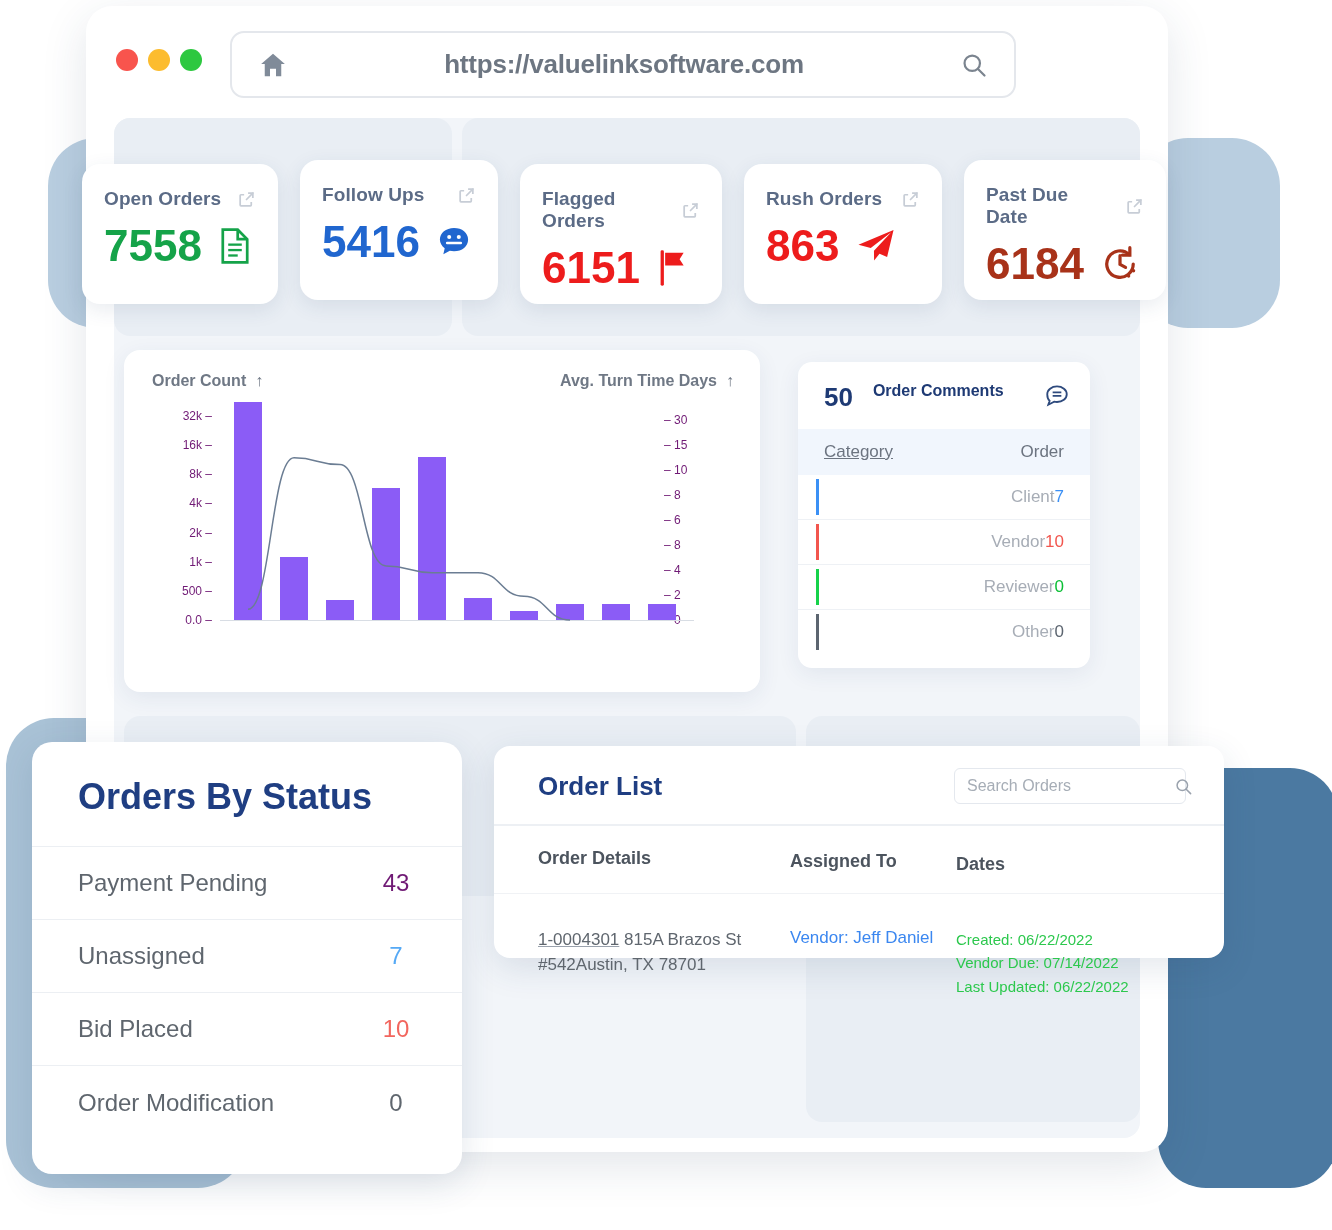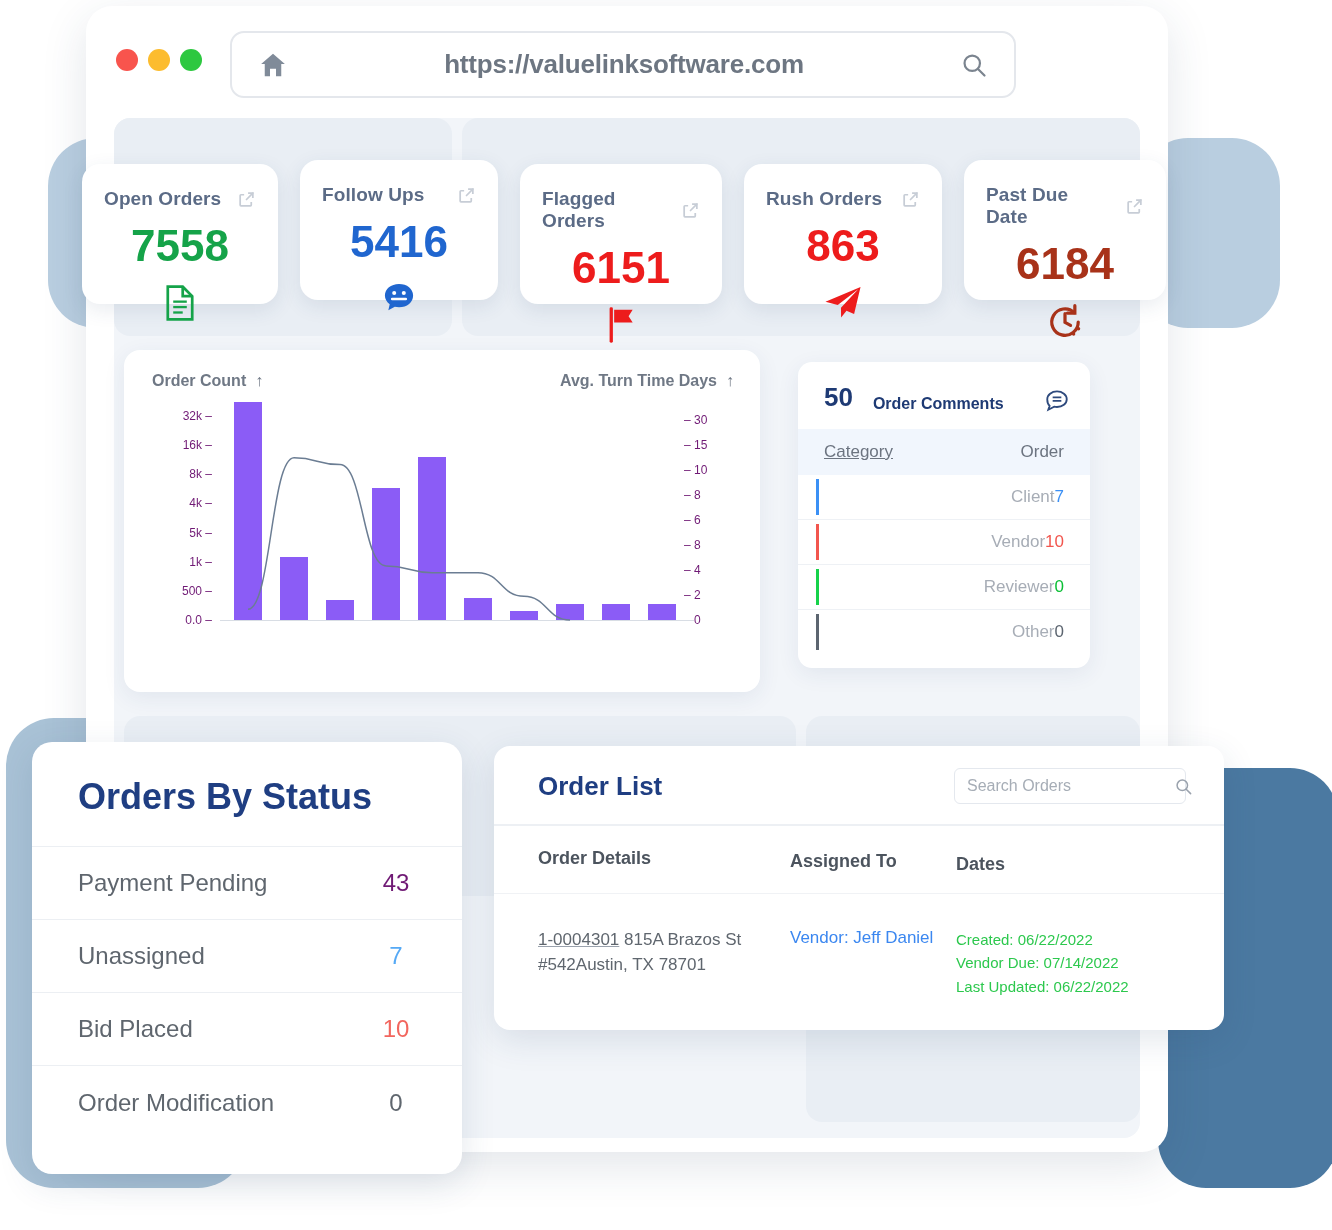--- a/index.html
+++ b/index.html
@@ -69,21 +69,21 @@
   
   .kpi {
     position: absolute; top: 164px; height: 140px;
     background: #fff; border-radius: 18px;
     box-shadow: 0 6px 20px rgba(40,70,110,.10);
     padding: 24px 22px 0 22px;
   }
   .kpi-head { display: flex; align-items: center; justify-content: space-between; }
   .kpi-label { font-size: 19px; font-weight: 700; color: #5b6b86; letter-spacing: .1px; }
   .ext-ico { color: #c7cdd6; display:flex; margin-left: 14px; }
-  .kpi-row { display: flex; align-items: center; gap: 16px; margin-top: 14px; flex-direction: column; }
+  .kpi-row { display: flex; align-items: center; gap: 16px; margin-top: 14px; }
   .kpi-value { font-size: 44px; font-weight: 700; line-height: 1; }
   .kpi-ico { display: flex; align-items: center; }
 
   #kpi0 { left: 82px;  width: 196px; }
   #kpi1 { left: 300px; width: 198px; top: 160px; }
   #kpi2 { left: 520px; width: 202px; top: 164px; }
   #kpi3 { left: 744px; width: 198px; top: 164px; }
   #kpi4 { left: 964px; width: 202px; top: 160px; }
 
   
@@ -98,41 +98,41 @@
     padding: 22px 26px 0 28px;
     font-size: 16px; font-weight: 700; color: #6f7885;
   }
   .chart-head span.up { margin-left: 9px; font-weight: 400; }
   .plot { position: absolute; left: 0; top: 52px; width: 636px; height: 250px; }
   .ytick {
     position: absolute; right: 0; transform: translateY(-50%);
     font-size: 12px; color: #701a75; white-space: nowrap;
   }
   .ytick-l { left: 20px; width: 68px; text-align: right; }
-  .ytick-r { left: 560px; width: 64px; text-align: left; }
+  .ytick-r { left: 540px; width: 64px; text-align: left; }
   .bars { position: absolute; left: 96px; top: 0; width: 466px; height: 218px; }
   .bar {
     position: absolute; bottom: 0; width: 28px;
     background: #8b5cf6;
   }
   .axis-line {
     position: absolute; left: 96px; top: 218px; width: 474px; height: 1.4px;
     background: #d8dde4;
   }
   .line-svg { position: absolute; left: 96px; top: 0; }
 
   
   .oc-card {
     position: absolute; left: 798px; top: 362px;
     width: 292px; height: 306px;
     background: #fff; border-radius: 14px;
     box-shadow: 0 6px 22px rgba(40,70,110,.08);
     overflow: hidden;
   }
-  .oc-head { display: flex; align-items: flex-end; padding: 20px 20px 16px 26px; }
+  .oc-head { display: flex; align-items: flex-start; padding: 20px 20px 16px 26px; }
   .oc-count { font-size: 26px; font-weight: 700; color: #1e3a74; }
   .oc-title { font-size: 16px; font-weight: 700; color: #1e3a74; margin-left: 20px; }
   .oc-chat { margin-left: auto; color: #2e4a7d; display:flex; }
   .oc-colhead {
     display: flex; background: #f1f6fd;
     padding: 13px 26px; font-size: 17px; color: #6c7480;
   }
   .oc-colhead .c1 { flex: 1; text-decoration: underline; }
   .oc-row {
     display: flex; align-items: center;
@@ -163,21 +163,21 @@
     height: 73px; padding: 0 46px;
     border-bottom: 1px solid #eceff3;
   }
   .obs-row:last-child { border-bottom: none; }
   .obs-label { flex: 1; font-size: 24px; color: #5f666e; }
   .obs-val { font-size: 24px; width: 40px; text-align: center; }
 
   
   .ol-card {
     position: absolute; left: 494px; top: 746px;
-    width: 730px; height: 284px;
+    width: 730px; height: 212px;
     background: #fff; border-radius: 16px;
     box-shadow: 0 10px 34px rgba(40,70,110,.13);
   }
   .ol-head {
     display: flex; align-items: center;
     padding: 22px 38px 20px 44px;
     border-bottom: 2px solid #edf0f4;
   }
   .ol-title { font-size: 26px; font-weight: 700; color: #1f3e82; }
   .ol-search {
@@ -375,21 +375,21 @@
         <span>Avg. Turn Time Days</span><span class="up">↑</span>
       </div>
     </div>
 
     <div class="plot">
       <div id="yl">
           <div class="ytick ytick-l" style="top: 14px;">32k  –</div>
           <div class="ytick ytick-l" style="top: 43.1429px;">16k  –</div>
           <div class="ytick ytick-l" style="top: 72.2857px;">8k  –</div>
           <div class="ytick ytick-l" style="top: 101.429px;">4k  –</div>
-          <div class="ytick ytick-l" style="top: 130.571px;">5k  –</div>
+          <div class="ytick ytick-l" style="top: 130.571px;">2k  –</div>
           <div class="ytick ytick-l" style="top: 159.714px;">1k  –</div>
           <div class="ytick ytick-l" style="top: 188.857px;">500  –</div>
           <div class="ytick ytick-l" style="top: 218px;">0.0  –</div>
         </div>
       <div id="yr">
           <div class="ytick ytick-r" style="top: 18px;">–  30</div>
           <div class="ytick ytick-r" style="top: 43px;">–  15</div>
           <div class="ytick ytick-r" style="top: 68px;">–  10</div>
           <div class="ytick ytick-r" style="top: 93px;">–  8</div>
           <div class="ytick ytick-r" style="top: 118px;">–  6</div>

